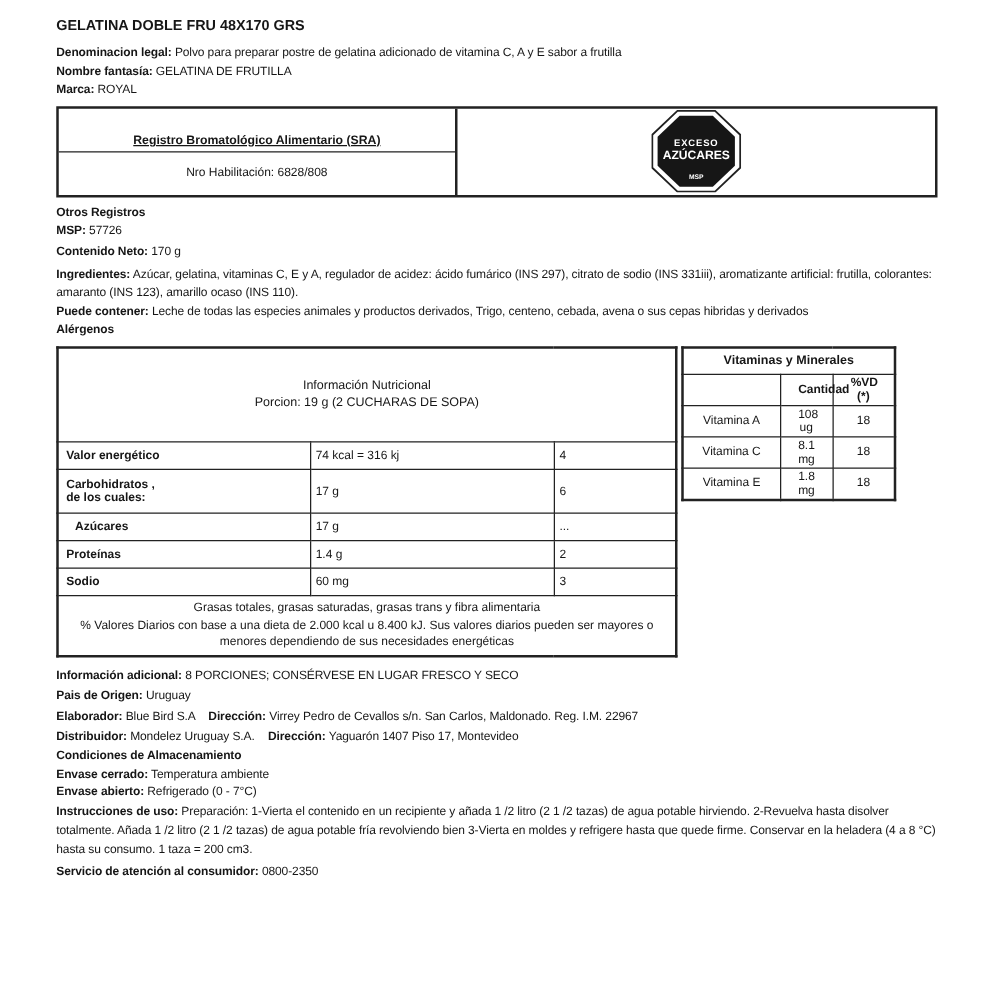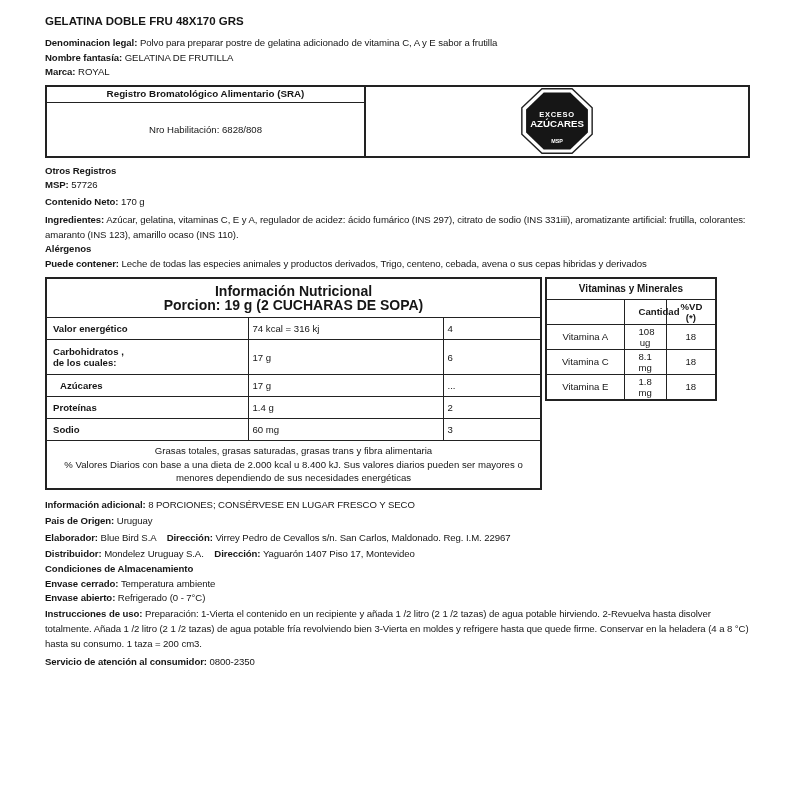--- a/index.html
+++ b/index.html
@@ -17,33 +17,33 @@
   .line { font-size:9.6px; line-height:14.6px; letter-spacing:-0.08px; }
   .b { font-weight:bold; }
   .lbl2 { margin-left:8px; }
   .gap-2 { margin-top:2px; }
   .gap-4 { margin-top:4px; }
   .gap-6 { margin-top:6px; }
 
   
   .registro { display:flex; width:705px; height:73px; border:2px solid #222; margin-top:5px; }
   .reg-left { width:319px; border-right:2px solid #222; display:flex; flex-direction:column; }
-  .reg-header { border-bottom:1px solid #222; text-align:center; font-weight:bold; font-size:9.8px; padding:1px 2px 3px; }
+  .reg-header { border-bottom:1px solid #222; text-align:center; font-weight:bold; font-size:9.8px; padding:20px 2px 3px;text-decoration:underline; }
   .reg-body { flex:1; display:flex; align-items:center; justify-content:center; font-size:9.6px; }
   .reg-right { flex:1; display:flex; align-items:center; justify-content:center; }
 
   .seal { display:block; }
   .seal text { font-family:"Liberation Sans", sans-serif; fill:#ffffff; text-anchor:middle; }
 
   
   .tables-row { display:flex; align-items:flex-start; gap:3px; margin-top:6px; }
 
   table.nutri { border-collapse:collapse; width:495px; table-layout:fixed; border:2px solid #222; }
   table.nutri td { border:1.5px solid #222; font-size:9.6px; padding:2px 4px; vertical-align:middle; }
-  .nutri .title-cell { text-align:center; font-weight:bold; font-size:14px; padding:5px 4px; line-height:14px; }
+  .nutri .title-cell { text-align:center; font-weight:normal; font-size:10px; padding:23px 4px; line-height:14px; }
   .nutri .head td { text-align:center; font-weight:bold; height:21px; }
   .nutri .name { font-weight:bold; padding-left:6px; }
   .nutri .name .nm2 { font-weight:bold; }
   .nutri .indent { padding-left:13px; }
   .nutri .val { }
   .nutri tr.r { height:22px;padding-left:41px; }
   .nutri tr.r2 { height:35px; }
   .nutri .foot-cell { text-align:center; padding:3px 0; line-height:13.5px; }
 
   table.vit { border-collapse:collapse; width:170px; table-layout:fixed; border:2px solid #222; }
@@ -97,25 +97,25 @@
     <span>57726</span>
   </div>
   <div class="line gap-2">
     <span class="b">Contenido Neto:</span>
     <span>170 g</span>
   </div>
   <div class="line gap-2 para">
     <span class="b">Ingredientes:</span>
     <span>Azúcar, gelatina, vitaminas C, E y A, regulador de acidez: ácido fumárico (INS 297), citrato de sodio (INS 331iii), aromatizante artificial: frutilla, colorantes: amaranto (INS 123), amarillo ocaso (INS 110).</span>
   </div>
-  <div class="line b">Alérgenos</div>
   <div class="line para">
     <span class="b">Puede contener:</span>
     <span>Leche de todas las especies animales y productos derivados, Trigo, centeno, cebada, avena o sus cepas hibridas y derivados</span>
   </div>
+  <div class="line b">Alérgenos</div>
 
   <div class="tables-row">
 
     <table class="nutri">
       <colgroup>
           <col style="width:202px">
           <col style="width:195px">
           <col style="width:98px">
         </colgroup>
       <tbody>

